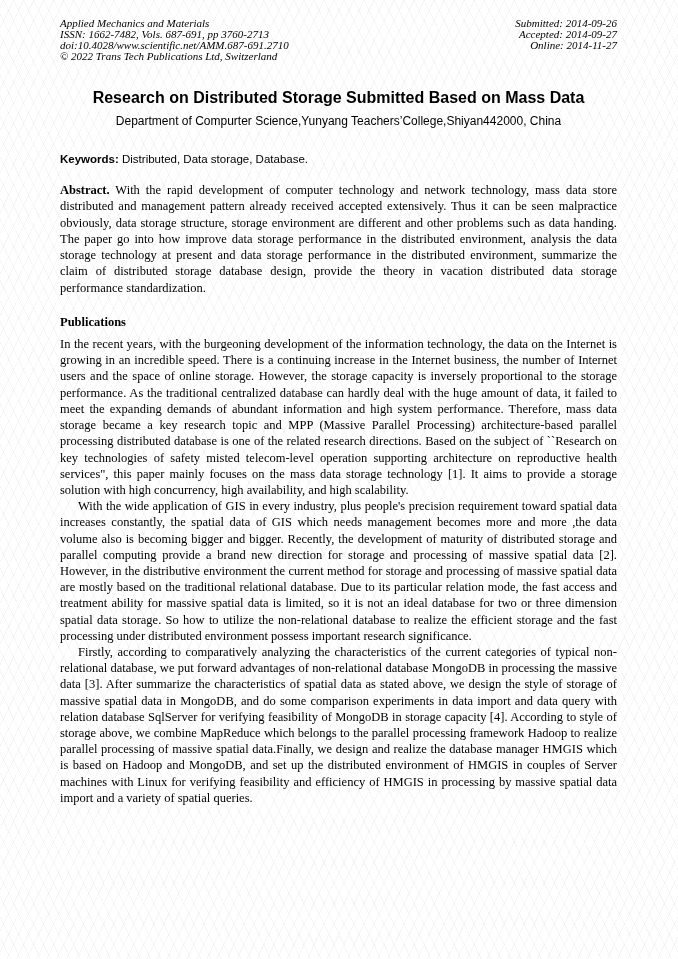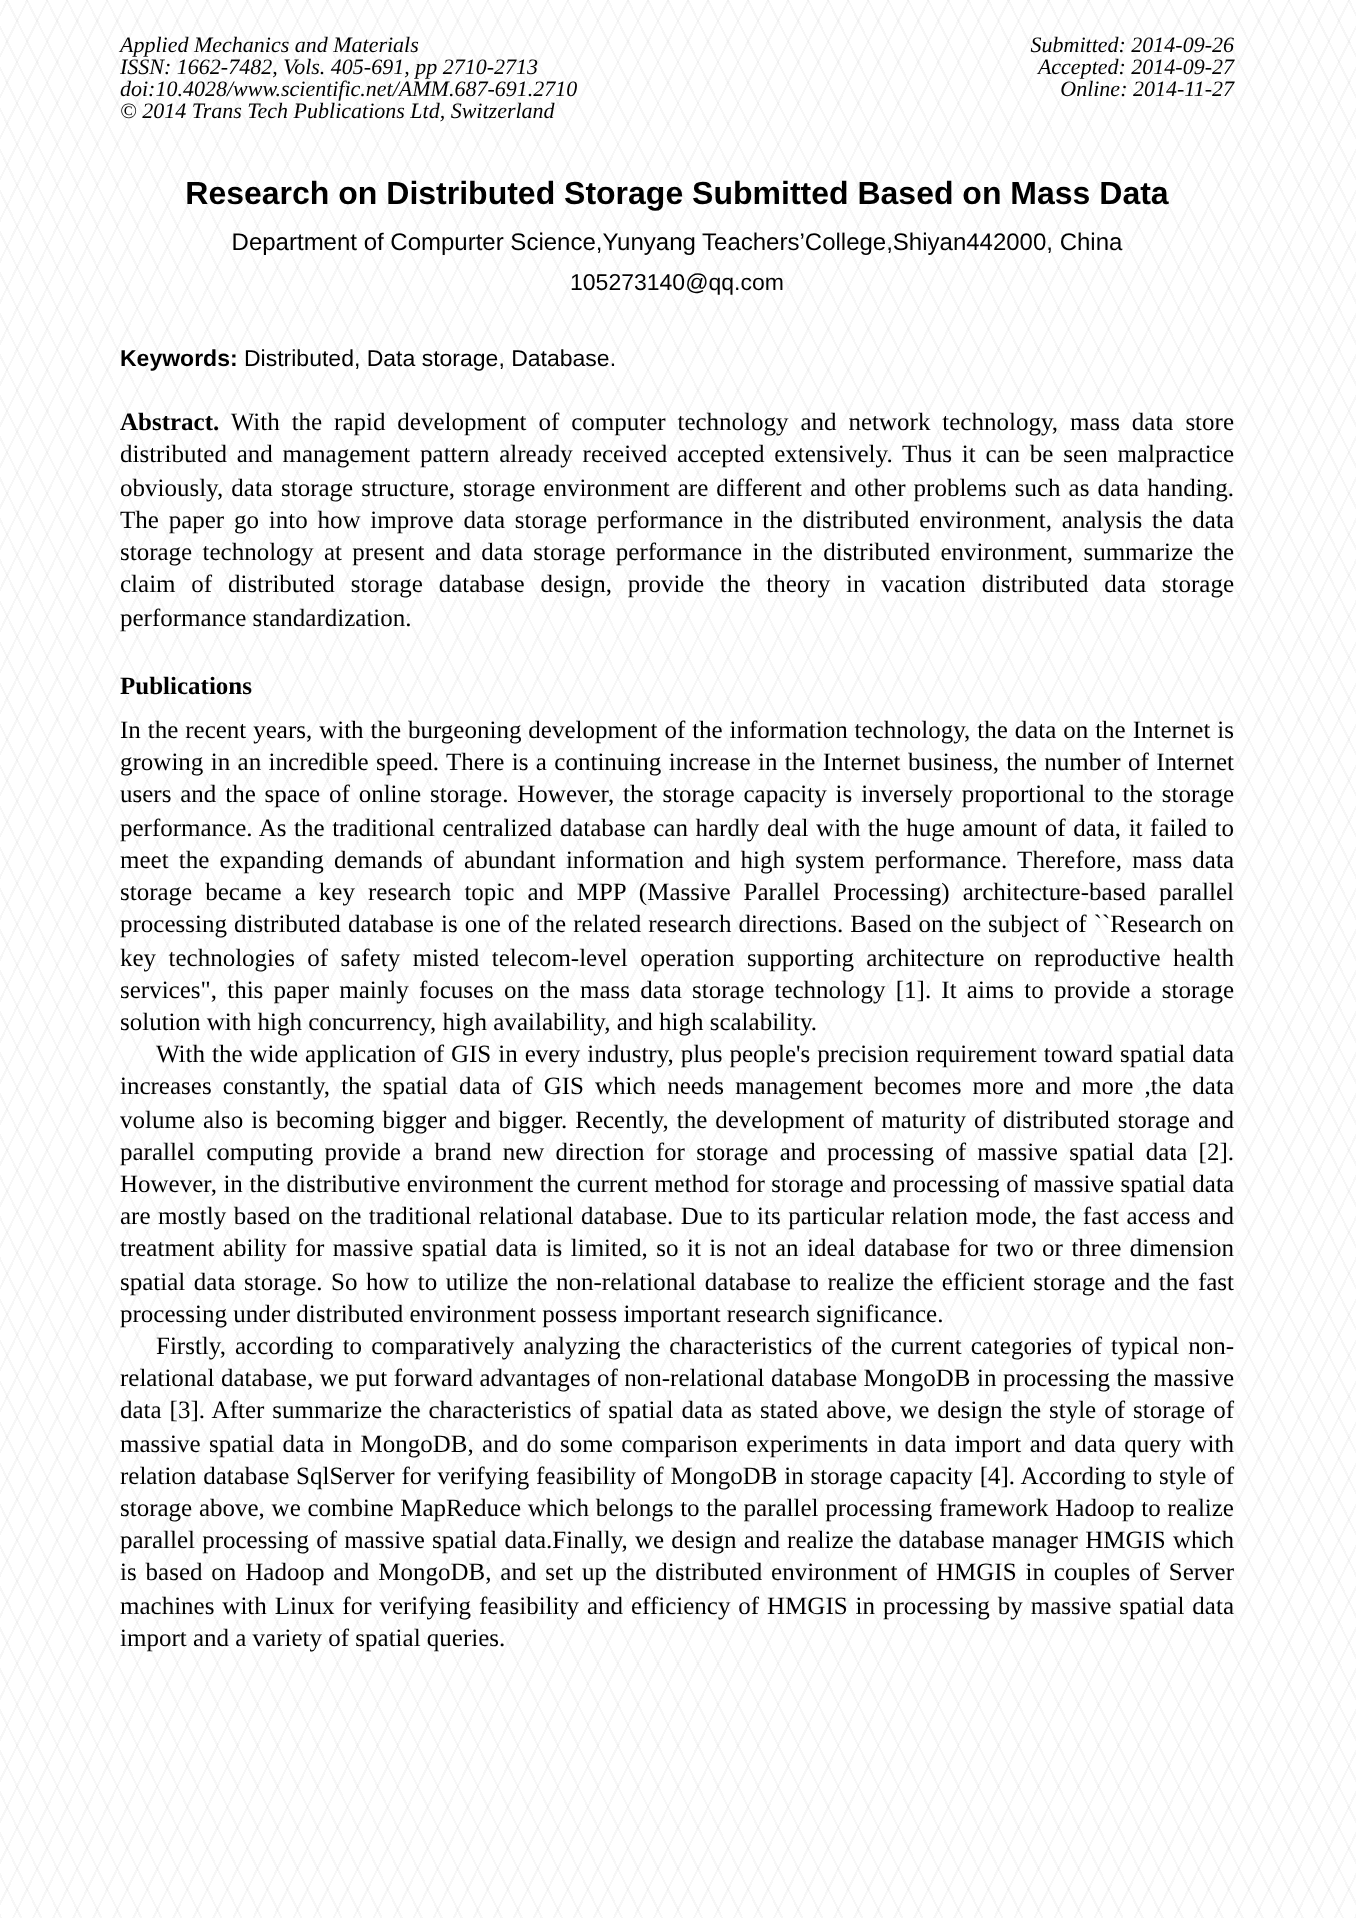--- a/index.html
+++ b/index.html
@@ -102,35 +102,34 @@
 <body>
 
 <div class="page">
   <div class="watermark"></div>
 
   <div class="content">
 
     <div class="hdr">
       <div class="left">
         <div>Applied Mechanics and Materials</div>
-        <div>ISSN: 1662-7482, Vols. 405-691, pp 2710-2713</div>
+        <div>ISSN: 1662-7482, Vols. 687-691, pp 3760-2713</div>
         <div>doi:10.4028/www.scientific.net/AMM.687-691.2710</div>
-        <div>© 2014 Trans Tech Publications Ltd, Switzerland</div>
+        <div>© 2022 Trans Tech Publications Ltd, Switzerland</div>
       </div>
       <div class="right">
         <div>Submitted: 2014-09-26</div>
         <div>Accepted: 2014-09-27</div>
         <div>Online: 2014-11-27</div>
       </div>
     </div>
 
     <div class="titleblock">
       <div class="paper-title">Research on Distributed Storage Submitted Based on Mass Data</div>
       <div class="affiliation">Department of Compurter Science,Yunyang Teachers’College,Shiyan442000, China</div>
-      <div class="email">105273140@qq.com</div>
     </div>
 
     <div class="keywords">
       <b>Keywords:</b><span> Distributed, Data storage, Database.</span>
     </div>
 
     <div class="abstract">
       <b>Abstract.</b><span> With the rapid development of computer technology and network technology, mass data store distributed and management pattern already received accepted extensively. Thus it can be seen malpractice obviously, data storage structure, storage environment are different and other problems such as data handing. The paper go into how improve data storage performance in the distributed environment, analysis the data storage technology at present and data storage performance in the distributed environment, summarize the claim of distributed storage database design, provide the theory in vacation distributed data storage performance standardization.</span>
     </div>
 

